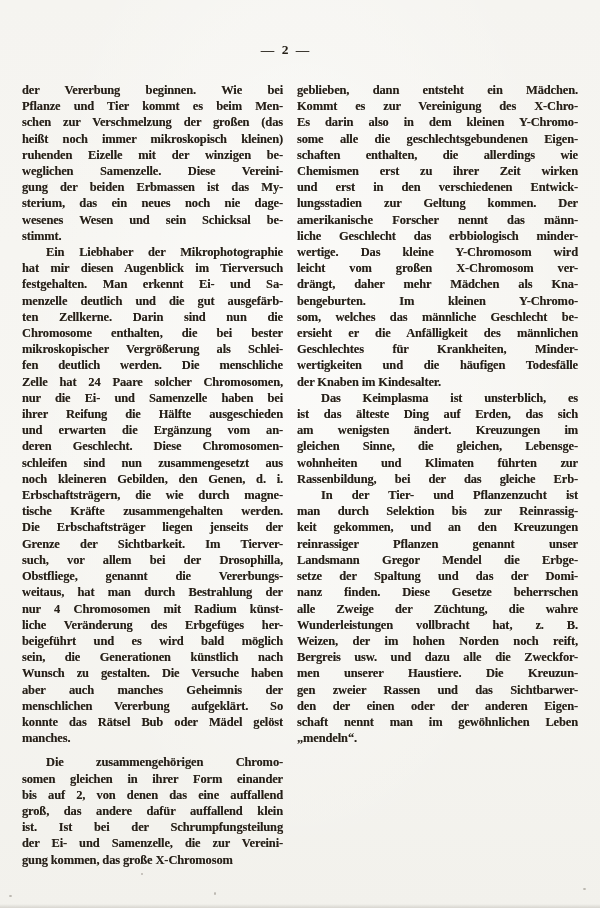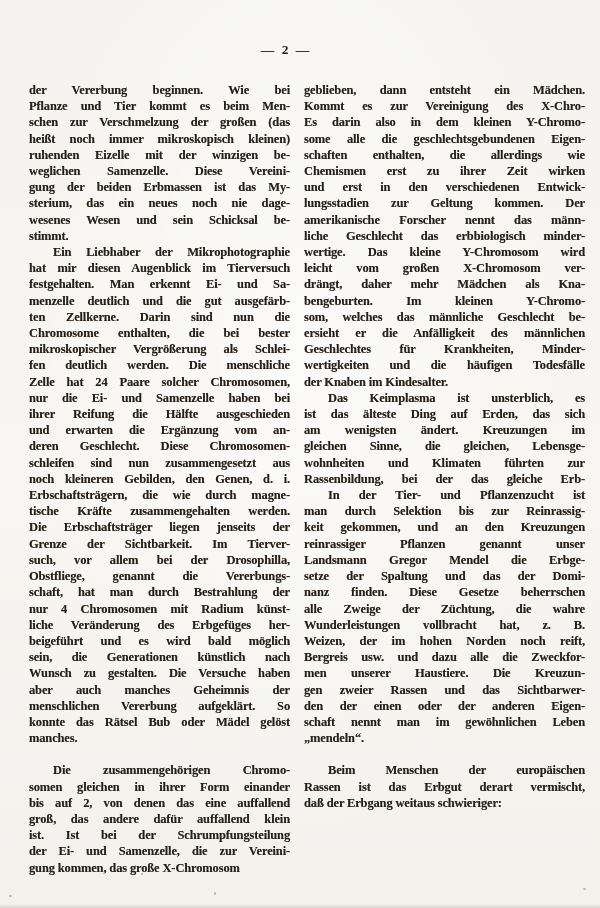--- a/index.html
+++ b/index.html
@@ -34,31 +34,31 @@
     padding-top: 42px;
     text-align: center;
     font-weight: bold;
     font-size: 13.5px;
     letter-spacing: 2px;
     color: #262119;
   }
   .columns {
     display: flex;
     margin-top: 24px;
-    padding-left: 29px;
+    padding-left: 22px;
     padding-right: 14px;
     gap: 14px;
   }
   .column {
     flex: 0 0 auto;
   }
   .col-0 { width: 261px; }
   .col-1 { width: 281px; }
   .paragraph { margin: 0; }
-  .paragraph.space-before { margin-top: 16px; }
+  .paragraph.space-before { margin-top: 8px; }
   .line {
     font-size: 12.5px;
     line-height: 16.2px;
     font-weight: 700;
     letter-spacing: -0.15px;
     color: #262019;
     text-align: justify;
     text-align-last: justify;
     text-shadow: 0 0 0.5px rgba(60,48,34,0.45);
   }
@@ -105,21 +105,21 @@
           <div class="line">und erwarten die Ergänzung vom an-</div>
           <div class="line">deren Geschlecht. Diese Chromosomen-</div>
           <div class="line">schleifen sind nun zusammengesetzt aus</div>
           <div class="line">noch kleineren Gebilden, den Genen, d. i.</div>
           <div class="line">Erbschaftsträgern, die wie durch magne-</div>
           <div class="line">tische Kräfte zusammengehalten werden.</div>
           <div class="line">Die Erbschaftsträger liegen jenseits der</div>
           <div class="line">Grenze der Sichtbarkeit. Im Tierver-</div>
           <div class="line">such, vor allem bei der Drosophilla,</div>
           <div class="line">Obstfliege, genannt die Vererbungs-</div>
-          <div class="line">schaft, hat man durch Bestrahlung der</div>
+          <div class="line">weitaus, hat man durch Bestrahlung der</div>
           <div class="line">nur 4 Chromosomen mit Radium künst-</div>
           <div class="line">liche Veränderung des Erbgefüges her-</div>
           <div class="line">beigeführt und es wird bald möglich</div>
           <div class="line">sein, die Generationen künstlich nach</div>
           <div class="line">Wunsch zu gestalten. Die Versuche haben</div>
           <div class="line">aber auch manches Geheimnis der</div>
           <div class="line">menschlichen Vererbung aufgeklärt. So</div>
           <div class="line">konnte das Rätsel Bub oder Mädel gelöst</div>
           <div class="line final">manches.</div>
         </div>
@@ -174,25 +174,20 @@
           <div class="line">alle Zweige der Züchtung, die wahre</div>
           <div class="line">Wunderleistungen vollbracht hat, z. B.</div>
           <div class="line">Weizen, der im hohen Norden noch reift,</div>
           <div class="line">Bergreis usw. und dazu alle die Zweckfor-</div>
           <div class="line">men unserer Haustiere. Die Kreuzun-</div>
           <div class="line">gen zweier Rassen und das Sichtbarwer-</div>
           <div class="line">den der einen oder der anderen Eigen-</div>
           <div class="line">schaft nennt man im gewöhnlichen Leben</div>
           <div class="line final">„mendeln“.</div>
         </div>
-        <div class="paragraph space-before">
-          <div class="line indent">Beim Menschen der europäischen</div>
-          <div class="line">Rassen ist das Erbgut derart vermischt,</div>
-          <div class="line final">daß der Erbgang weitaus schwieriger:</div>
-        </div>
       </div>
   </div>
 
   <div class="speck" style="left:141px; top:873px; width:2px; height:2px;"></div>
   <div class="speck" style="left:214px; top:892px; width:2px; height:3px;"></div>
   <div class="speck" style="left:583px; top:888px; width:3px; height:2px;"></div>
   <div class="speck" style="left:9px; top:895px; width:3px; height:2px;"></div>
 </div>
 
 </body></html>

